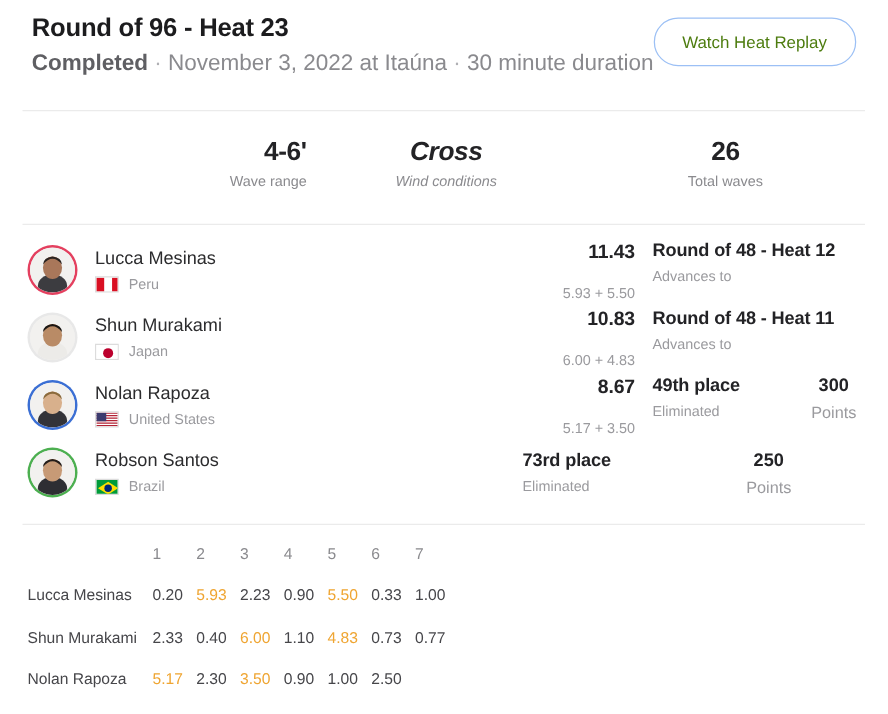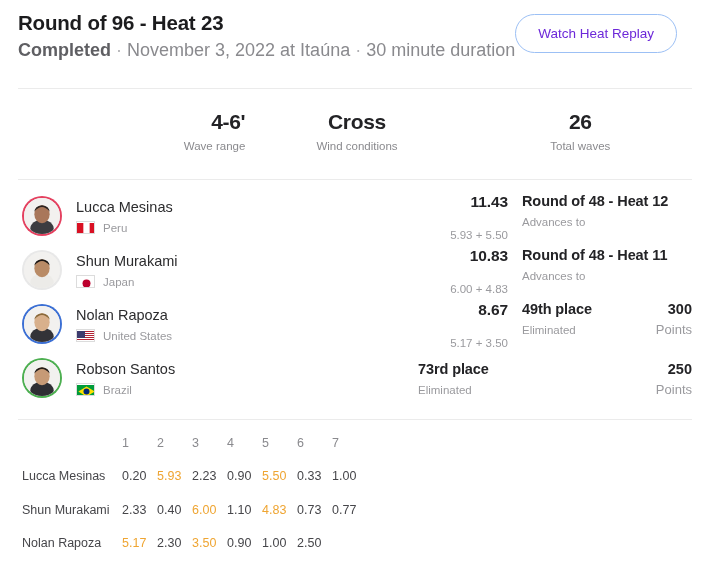--- a/index.html
+++ b/index.html
@@ -6,49 +6,49 @@
   html, body {
     width: 710px;
     height: 571px;
     background: #ffffff;
     font-family: "Liberation Sans", sans-serif;
     -webkit-font-smoothing: antialiased;
   }
   .page { width: 710px; height: 571px; position: relative; overflow: hidden; padding: 0 18px; }
 
   
-  .header { display: flex; align-items: flex-start; justify-content: flex-start; padding-top: 8px; }
+  .header { display: flex; align-items: flex-start; justify-content: center; padding-top: 8px; }
   .header-left { padding-top: 2px; }
   .heat-title { font-size: 20.5px; font-weight: bold; color: #1c1c1e; letter-spacing: -0.2px; line-height: 26px; }
   .heat-sub { font-size: 18px; color: #8a8a8e; margin-top: 6px; line-height: 16px; }
   .heat-sub .status { color: #5f5f63; font-weight: bold; }
   .heat-sub .dot { color: #b0b0b4; }
   .replay-btn {
     margin-top: 6px;
     border: 1px solid #9cc0f5;
     border-radius: 22px;
-    color: #6d28d9;
+    color: #4d7c0f;
     background: #fff;
     font-size: 13.5px;
     font-family: "Liberation Sans", sans-serif;
     padding: 11px 22px;
     cursor: pointer;
     white-space: nowrap;
   }
 
   .divider { height: 1px; background: #ebebeb; width: 100%; }
   .divider.d1 { margin-top: 30px; }
   .divider.d2 { margin-top: 25px; }
   .divider.d3 { margin-top: 14px; }
 
   
   .stats { display: flex; padding: 20px 0 0 0; }
   .stat { flex: 1; }
   .stat.s1 { text-align: right; padding-left: 4px; }
-  .stat.s2 { text-align: center; }
+  .stat.s2 { text-align: center; font-style: italic; }
   .stat.s3 { text-align: center; }
   .stat.s4 { text-align: right; padding-right: 4px; }
   .stat-value { font-size: 21px; font-weight: bold; color: #232326; letter-spacing: -0.3px; line-height: 26px; }
   .stat-label { font-size: 11.5px; color: #8a8a8e; margin-top: 4px; line-height: 15px; }
 
   
   .surfers { padding-top: 9px; }
   .surfer-row { display: flex; align-items: center; height: 54px; }
   .surfer-left { display: flex; align-items: center; flex: 0 0 400px; }
   .avatar-wrap {
@@ -65,21 +65,21 @@
   .flag { width: 19px; height: 13px; border: 1px solid #dcdcdc; flex: 0 0 19px; position: relative; overflow: hidden; }
   .nat-label { font-size: 11.5px; color: #9a9a9e; margin-left: 8px; }
 
   .surfer-right { flex: 1; display: flex; align-items: flex-start; padding-top: 2px; }
   .score-col { flex: 0 0 104px; text-align: right; padding-right: 14px; }
   .score-main { font-size: 15.5px; font-weight: bold; color: #232326; line-height: 19px; letter-spacing: -0.1px; }
   .score-sub { font-size: 11.5px; color: #9a9a9e; line-height: 16px; margin-top: 16px; white-space: nowrap; }
   .result-col { flex: 0 0 120px; text-align: left; }
   .result-main { font-size: 14.5px; font-weight: bold; color: #232326; line-height: 19px; letter-spacing: -0.1px; white-space: nowrap; }
   .result-sub { font-size: 11.5px; color: #9a9a9e; line-height: 16px; margin-top: 3px; }
-  .points-col { flex: 1; text-align: right; }
+  .points-col { flex: 1; text-align: center; }
   .points-main { font-size: 14.5px; font-weight: bold; color: #232326; line-height: 19px; }
   .points-sub { font-size: 13px; color: #9a9a9e; line-height: 16px; margin-top: 3px; }
 
   
   .wave-table { padding-top: 6px; }
   .wave-row { display: flex; align-items: center; height: 33.5px; }
   .wave-name { flex: 0 0 104px; font-size: 12.5px; color: #46464a; padding-left: 4px; }
   .wave-cell { flex: 0 0 35px; font-size: 12.5px; color: #46464a; text-align: left; }
   .wave-cell.hdr { color: #8a8a8e; text-align: left; padding-left: 4px; }
   .wave-cell.best { color: #efa532; }

